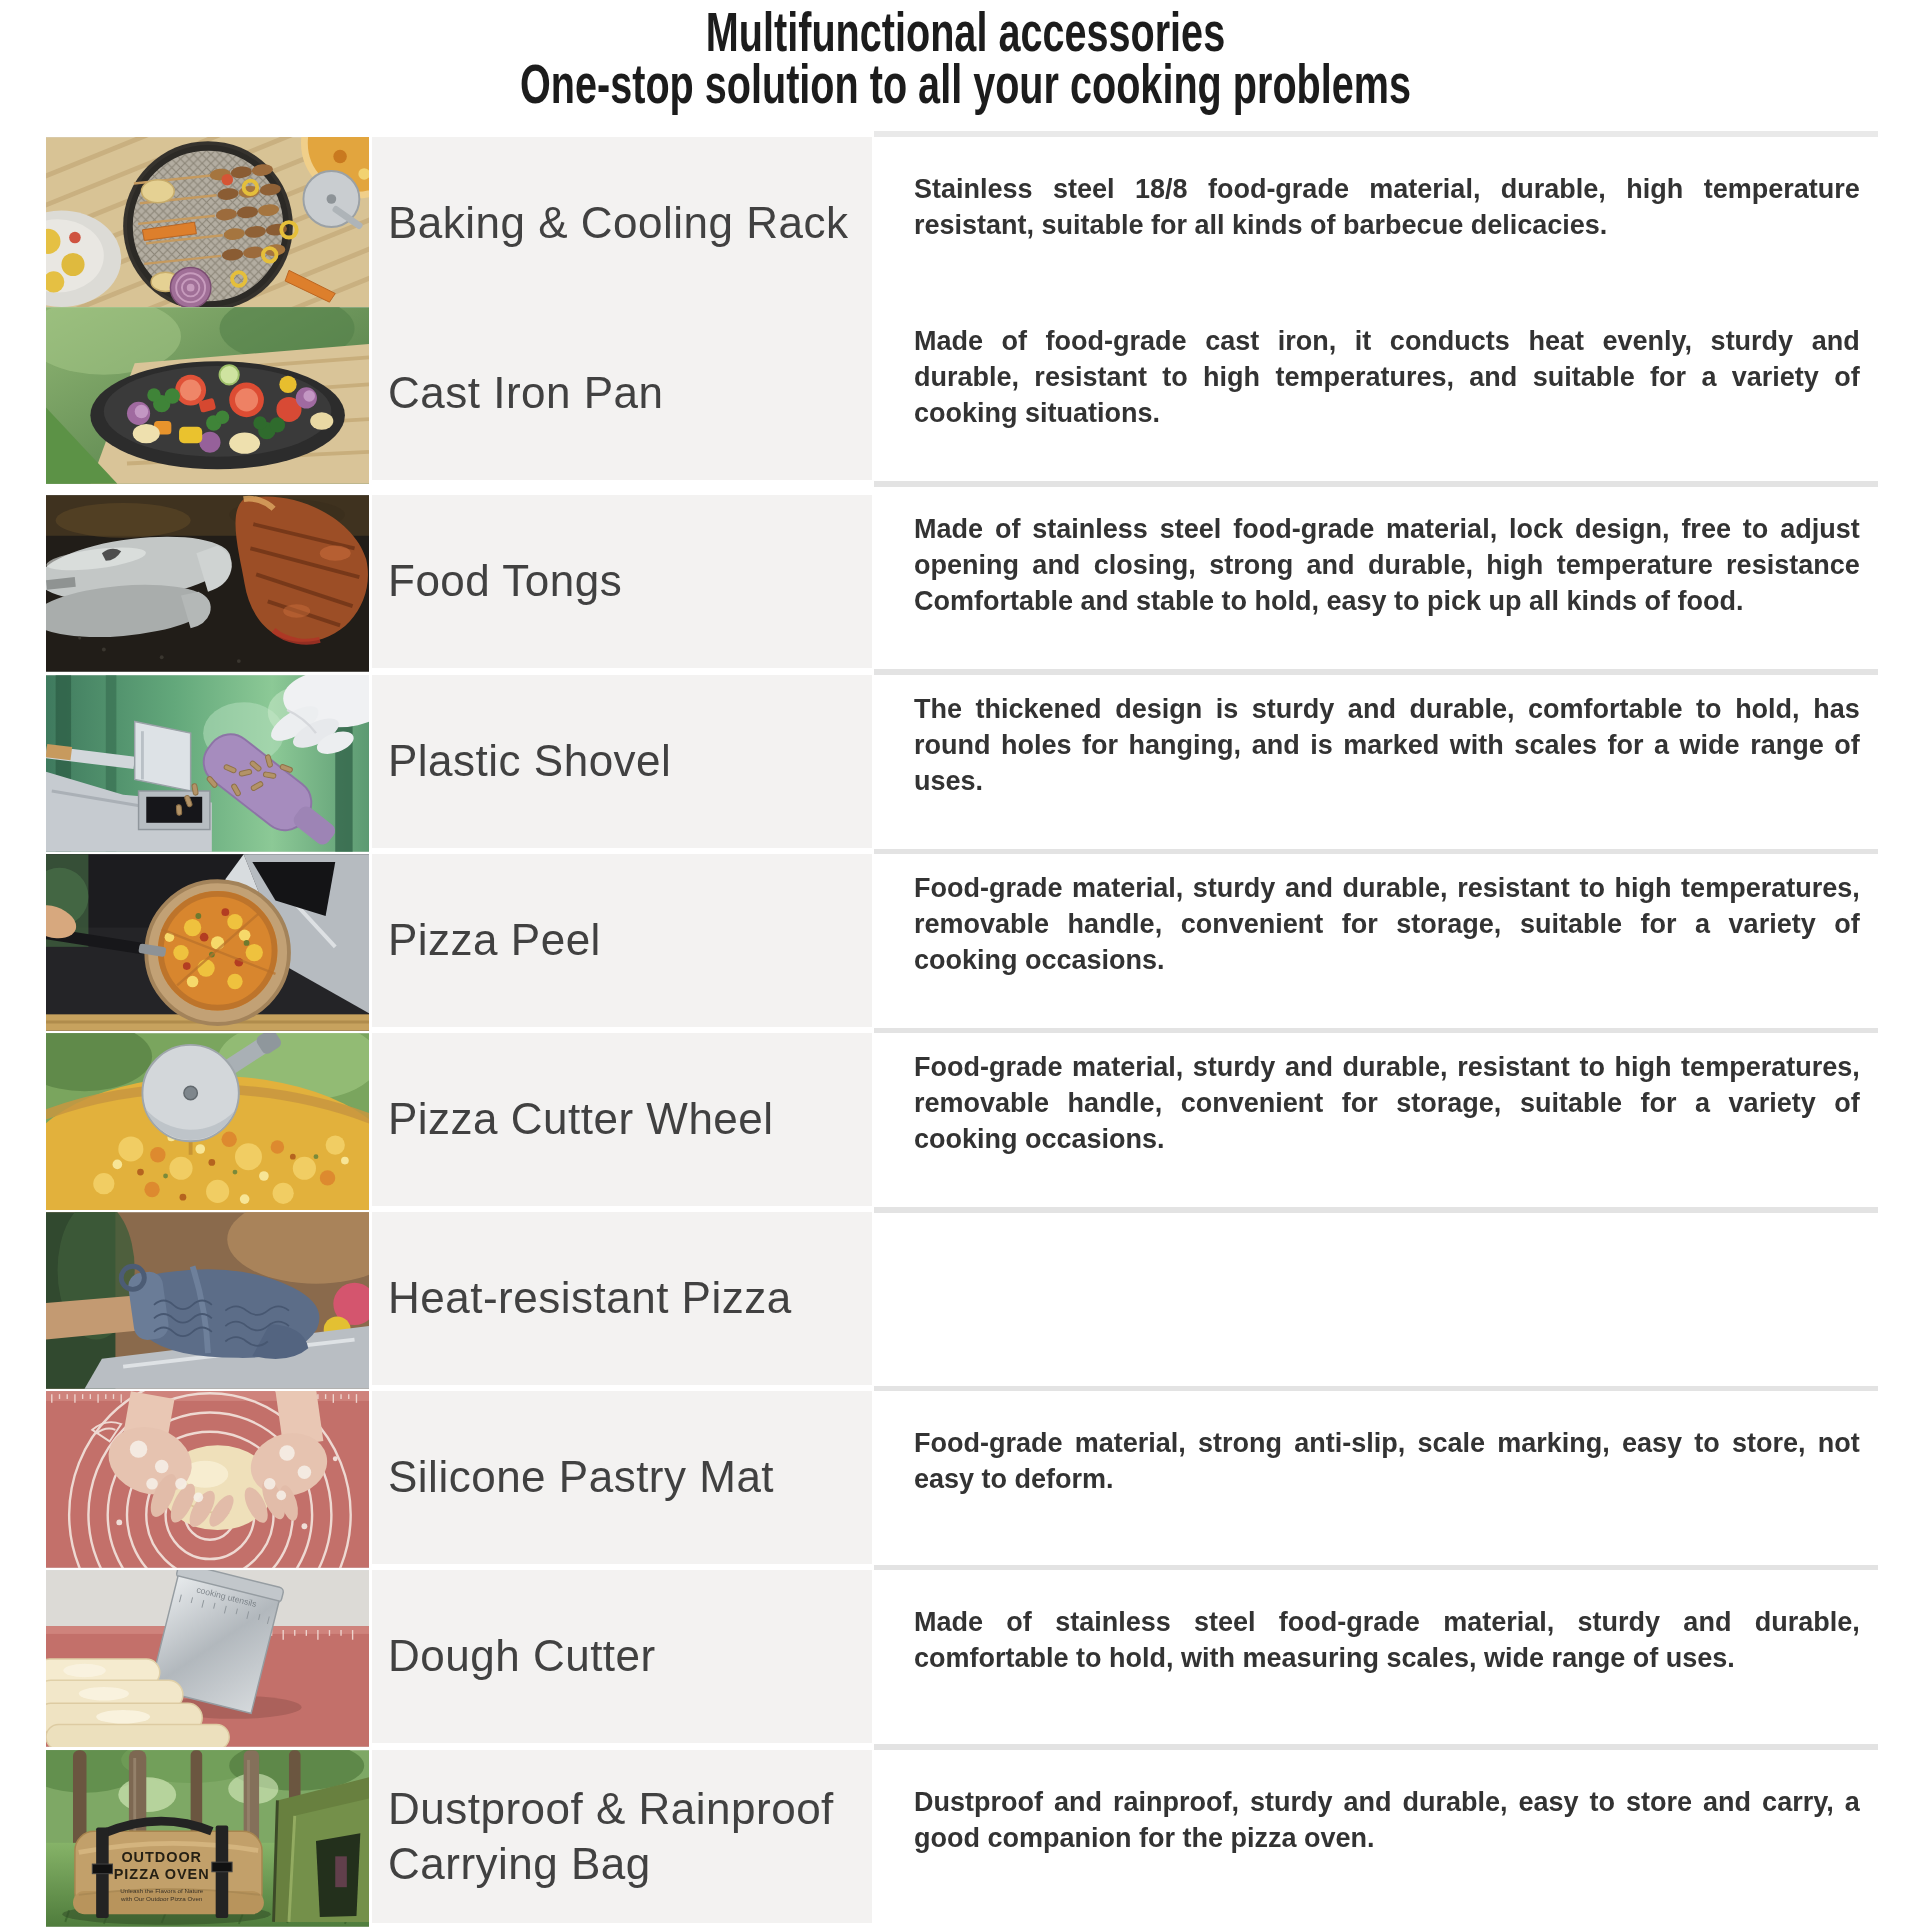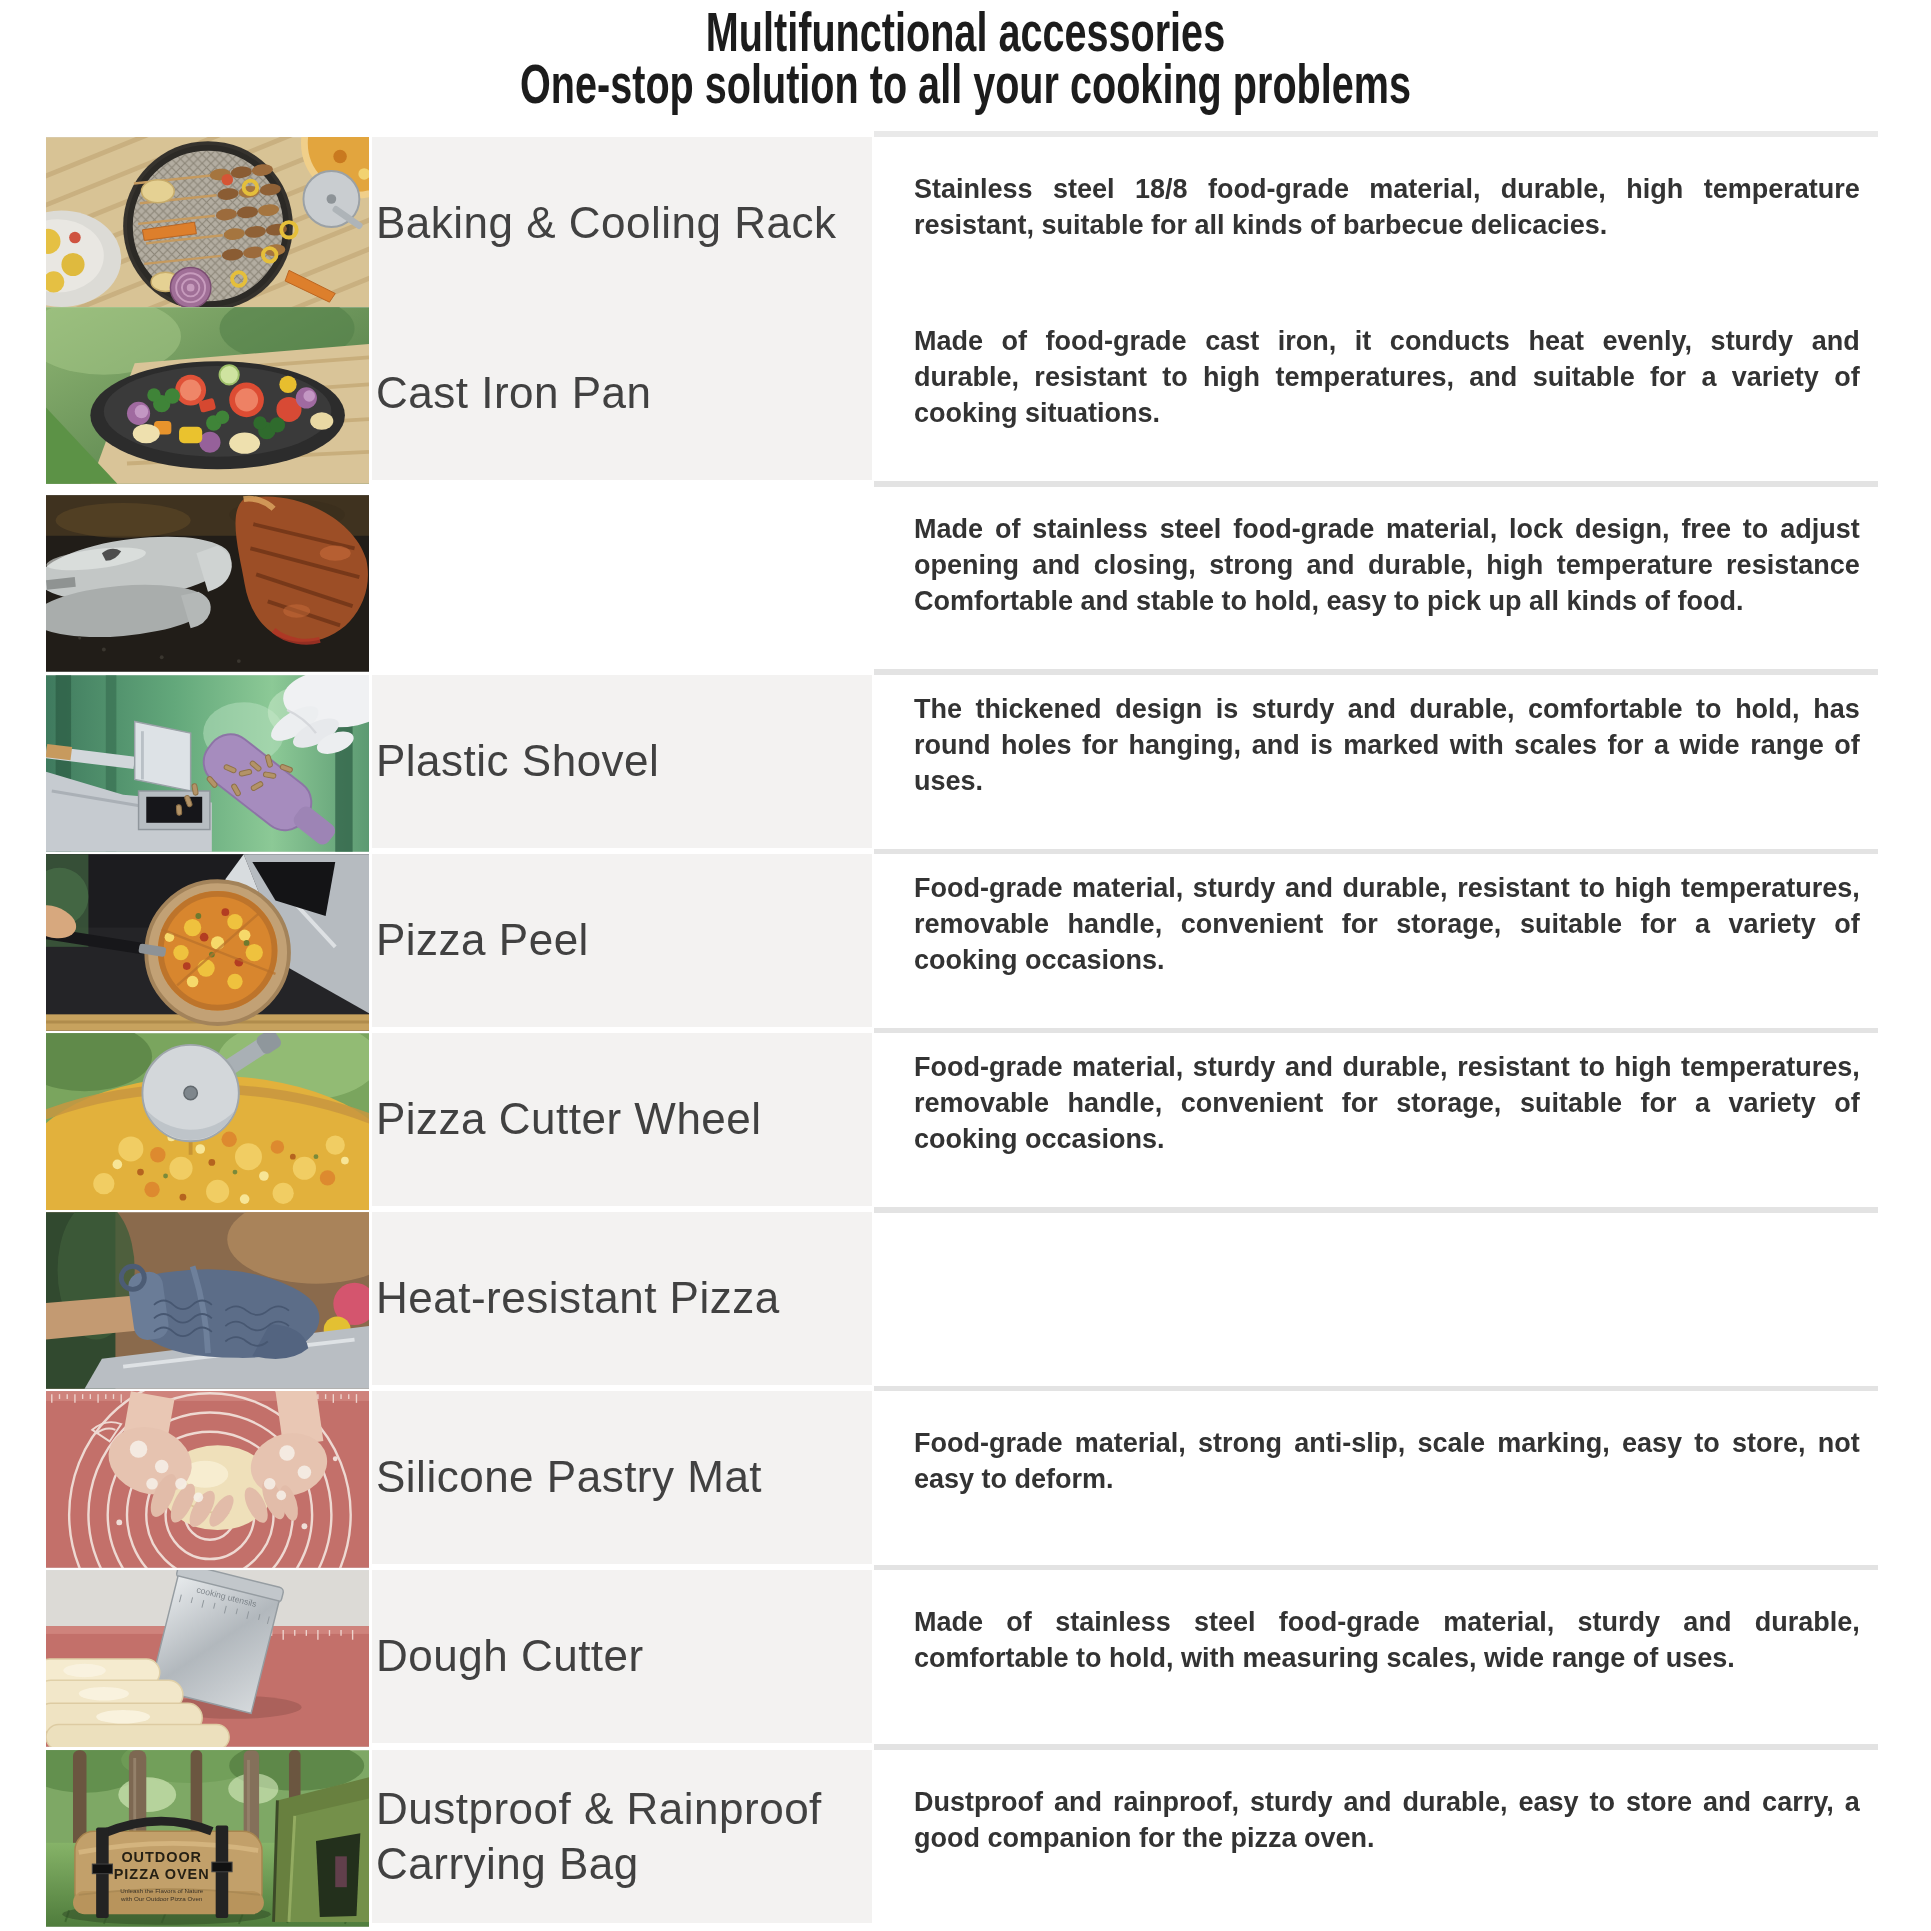--- a/index.html
+++ b/index.html
@@ -5,21 +5,21 @@
   html,body{margin:0;padding:0;}
   body{width:1931px;height:1931px;background:#ffffff;position:relative;overflow:hidden;
        font-family:"Liberation Sans",sans-serif;}
   .header{position:absolute;top:0;left:0;width:1931px;text-align:center;color:#1c1c1c;}
   .title-line{font-weight:bold;font-size:55px;line-height:52px;transform:scaleX(0.72);transform-origin:50% 50%;white-space:nowrap;}
   .title-line.first{margin-top:5.8px;}
   .row{position:absolute;left:0;width:1931px;height:180px;}
   .photo{position:absolute;left:46px;top:0;width:323px;height:177px;overflow:hidden;background:#ddd;}
   .photo svg{display:block;width:323px;height:177px;}
   .namecell{position:absolute;left:372px;top:0;width:500px;height:173px;background:#f3f2f1;
-            display:flex;align-items:center;box-sizing:border-box;padding-left:4px;padding-right:7.7px;}
+            display:flex;align-items:center;box-sizing:border-box;padding-left:16px;padding-right:7.7px;}
   .pname{font-size:44px;color:#414141;letter-spacing:0.5px;line-height:1.24;}
   .desccell{position:absolute;left:874px;top:0;width:1004px;height:140px;background:#ffffff;
             display:flex;align-items:center;box-sizing:border-box;padding:0 18.3px 0 40px;}
   .pdesc{font-size:27px;font-weight:bold;color:#333333;line-height:36px;text-align:justify;width:100%;}
   .divider{position:absolute;left:874px;width:1004px;height:5.8px;background:#e3e3e3;top:174px;}
   .top-divider{position:absolute;left:874px;top:131px;width:1004px;height:5.8px;background:#e9e9e9;}
   svg text{font-family:"Liberation Sans",sans-serif;}
 </style>
 </head>
 <body>
@@ -223,20 +223,23 @@
         <path d="M58,60 q10,-8 20,-2 q-6,10 -16,10 Z" fill="#2b2b2b" opacity=".8"></path>
         <rect x="0" y="88" width="30" height="10" fill="#8f9392" transform="rotate(-6 0 88)"></rect>
       </g>
       <g fill="#3a362f">
           <circle cx="60" cy="160" r="2"></circle>
           <circle cx="120" cy="168" r="2"></circle>
           <circle cx="200" cy="172" r="2"></circle>
           <circle cx="35" cy="148" r="1.6"></circle>
         </g>
     </svg>
+  </div>
+  <div class="namecell">
+    <div class="pname">Food Tongs</div>
   </div>
   <div class="desccell">
     <div class="pdesc">Made of stainless steel food-grade material, lock design, free to adjust opening and closing, strong and durable, high temperature resistance Comfortable and stable to hold, easy to pick up all kinds of food.</div>
   </div>
   <div class="divider"></div>
 </div>
 
 <div class="row" style="top:675px">
   <div class="photo">
     <svg viewBox="0 0 335 183">

